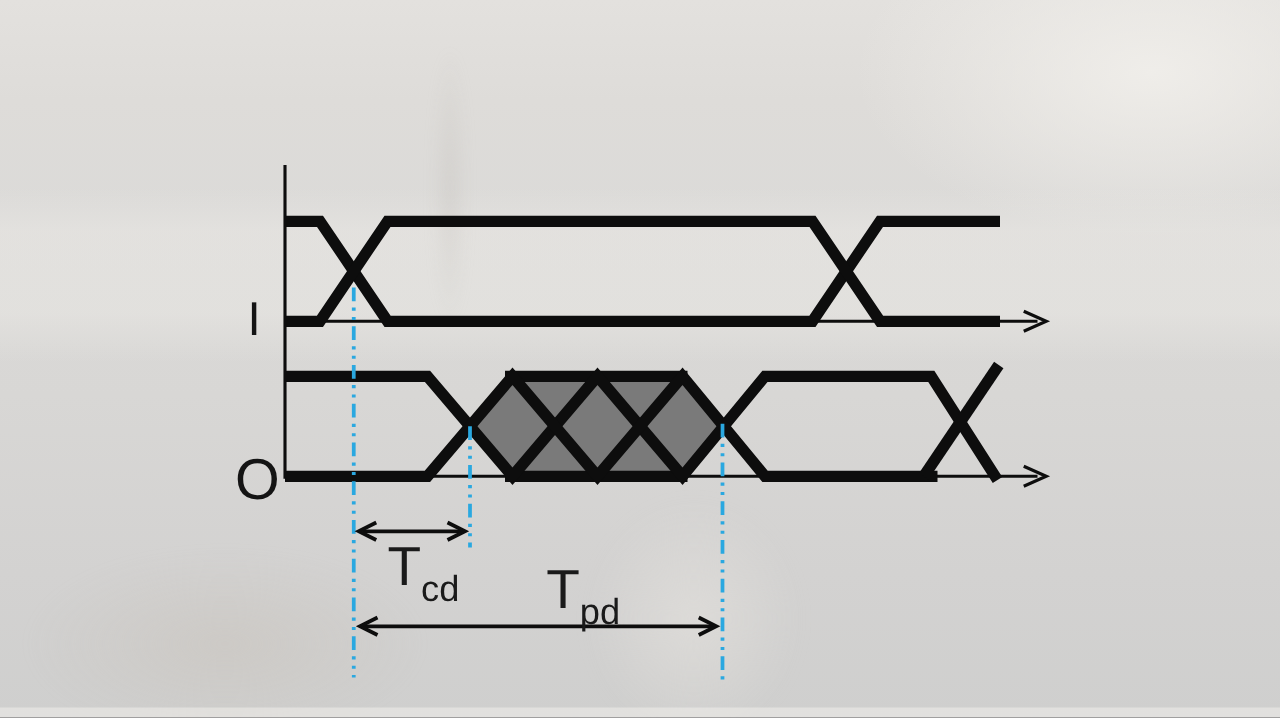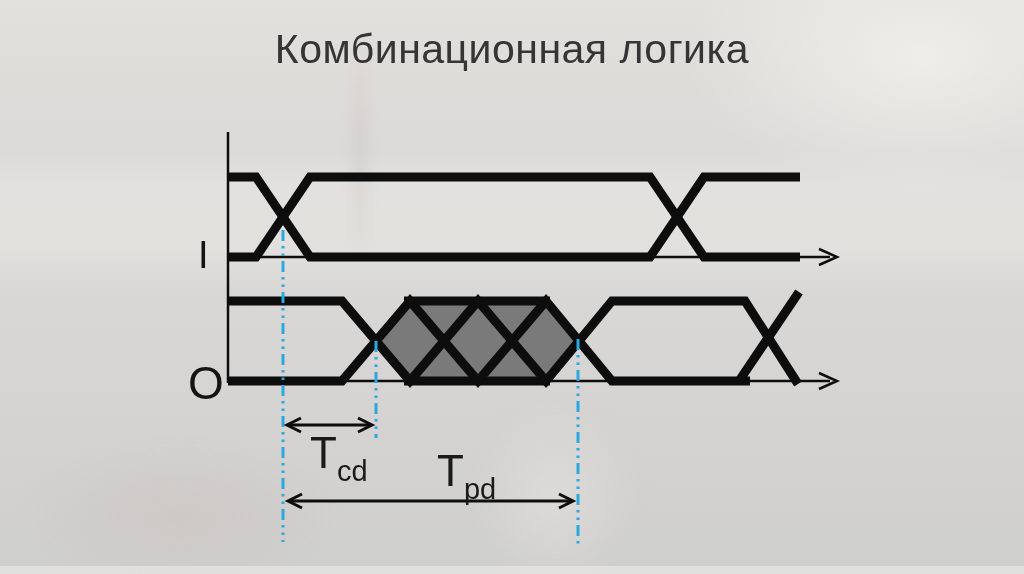--- a/index.html
+++ b/index.html
@@ -60,21 +60,20 @@
 
 <div class="slide">
 
   <div class="bg-layer bg-glow-topright"></div>
   <div class="bg-layer bg-band-mid"></div>
   <div class="bg-branch"></div>
   <div class="bg-watch-left"></div>
   <div class="bg-shape-center"></div>
   <div class="bg-bottom-strip"></div>
 
-  <h1 class="title">Комбинационная логика</h1>
 
   <svg class="diagram" width="1024" height="574" viewBox="0 0 1024 574">
 
     <line class="wf-thin" x1="228" y1="132" x2="228" y2="383"></line>
 
     <g>
       <line class="wf-thin" x1="228" y1="257" x2="830" y2="257"></line>
       <polyline class="arrowhead" points="819,249 837,257 819,265"></polyline>
       <path class="wf-thick" d="M228,177 H256 L310,257 H650 L704,177 H800"></path>
       <path class="wf-thick" d="M228,257 H256 L310,177 H650 L704,257 H800"></path>

